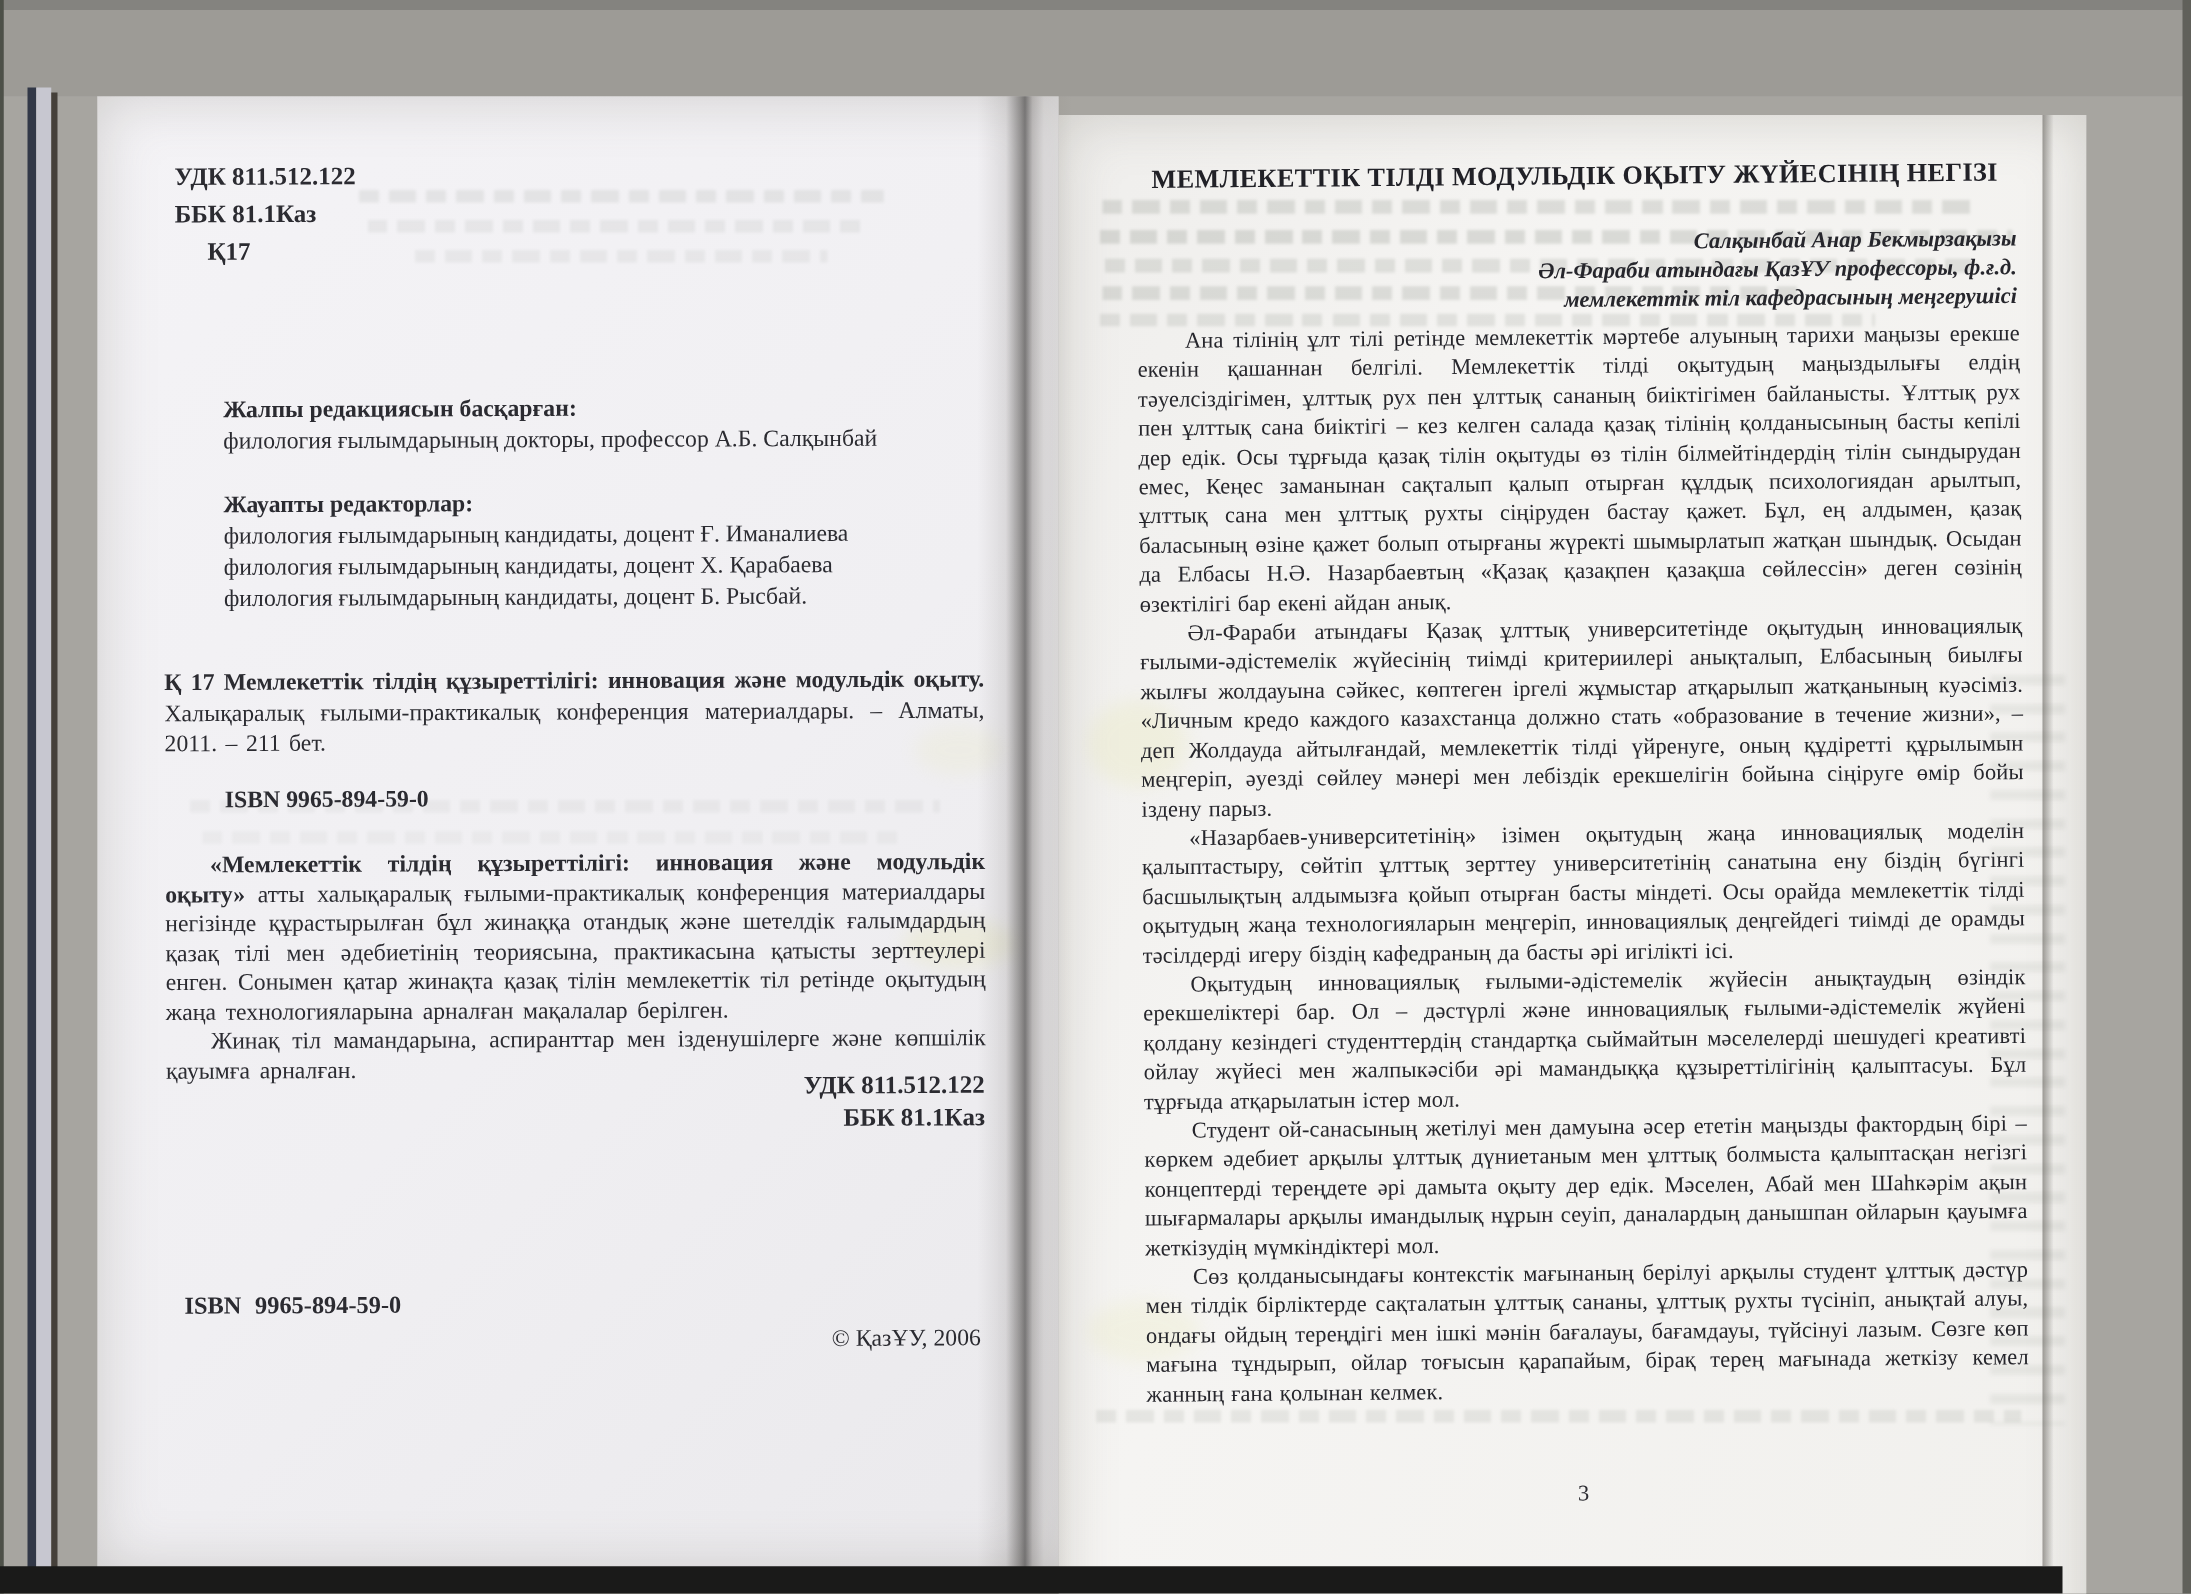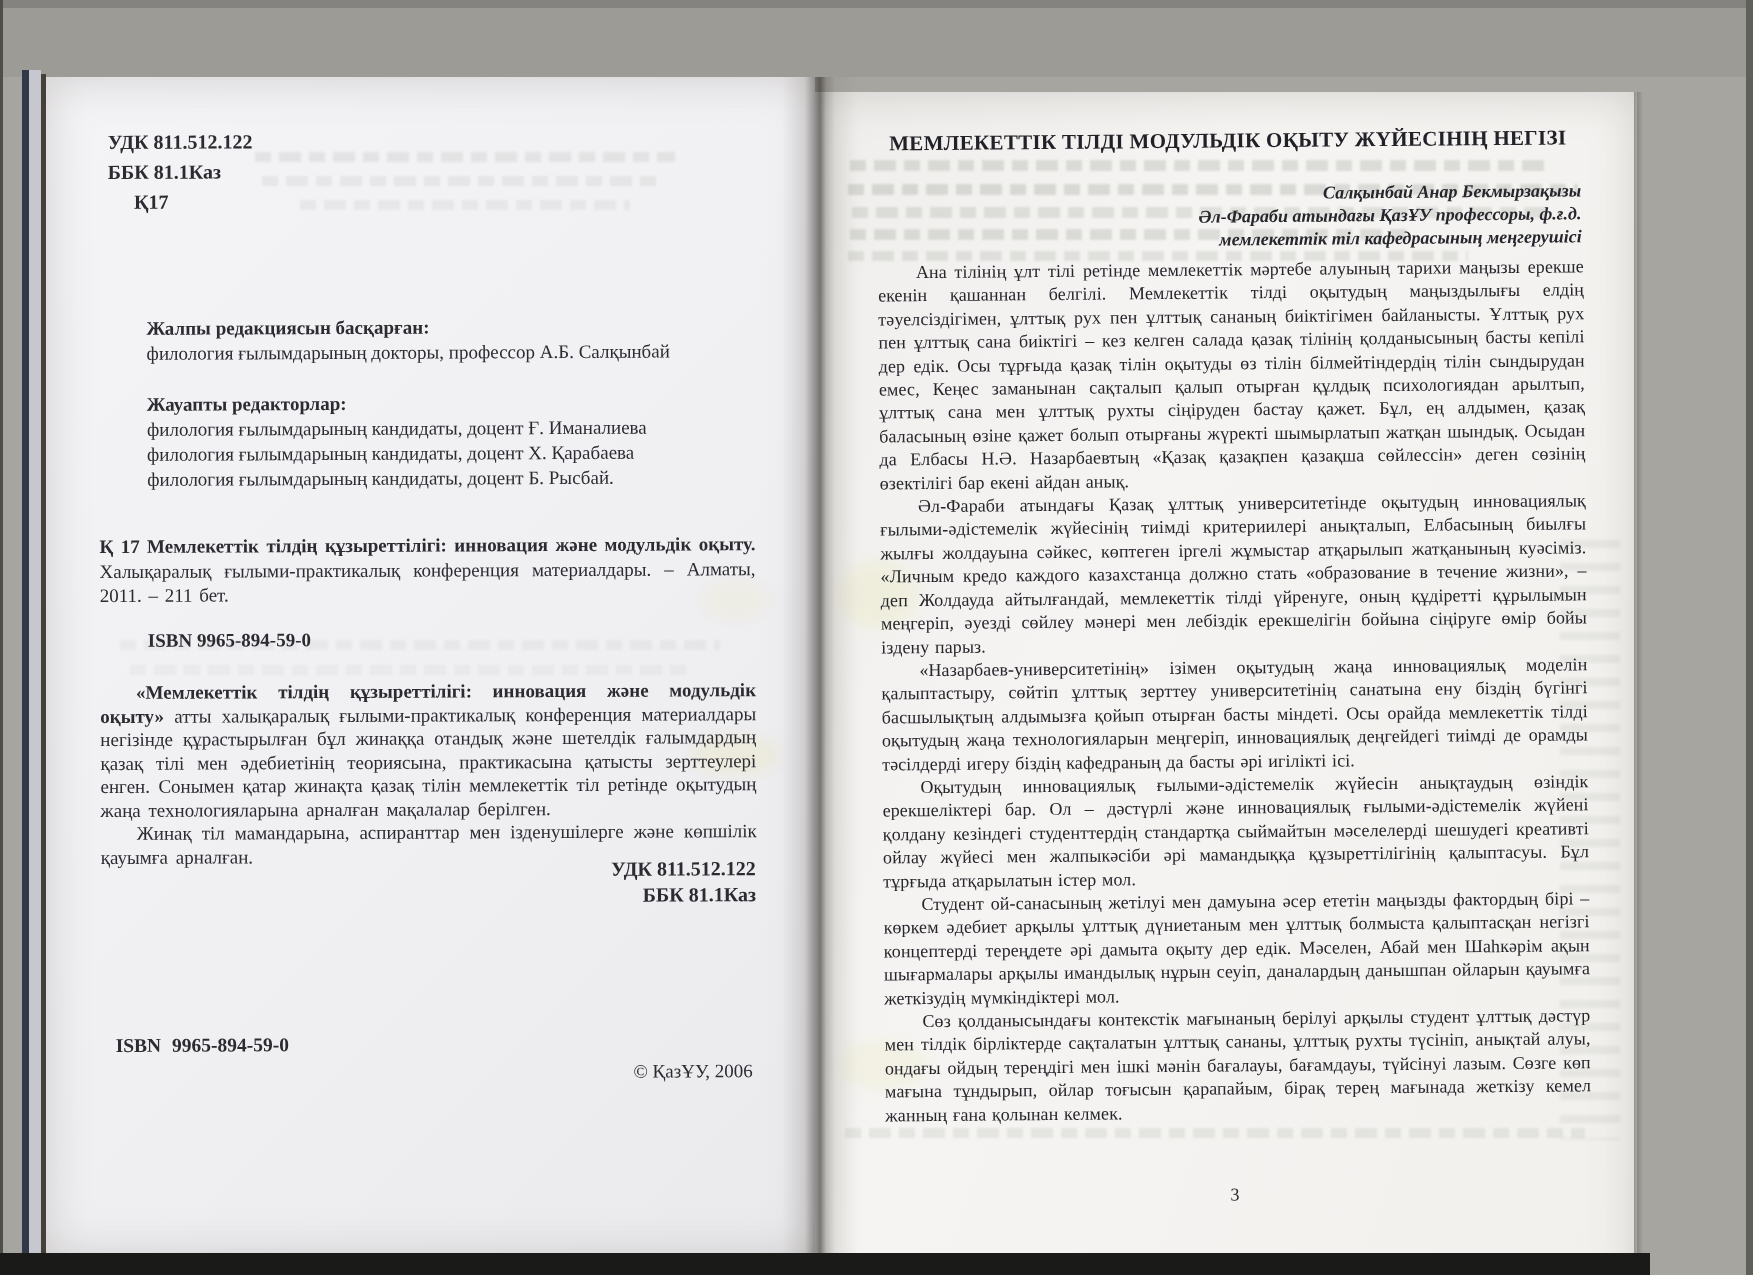--- a/index.html
+++ b/index.html
@@ -14,21 +14,21 @@
   .top-edge{position:absolute;left:0;top:0;width:100%;height:8px;background:#84837f;}
   .bottom-band{position:absolute;left:0;top:1253px;width:1650px;height:22px;background:#1a1a19;}
   .strip-l0{position:absolute;left:0;top:0;width:3px;height:1275px;background:#4d5048;}
   .strip-l1{position:absolute;left:22px;top:70px;width:7px;height:1186px;background:#323847;}
   .strip-l2{position:absolute;left:29px;top:70px;width:12px;height:1186px;background:#c7c7d0;}
   .strip-l3{position:absolute;left:41px;top:74px;width:5px;height:1182px;background:#45403a;}
   .right-line{position:absolute;left:1746px;top:0;width:7px;height:1275px;background:#60605a;}
   .right-page-edge{position:absolute;left:1634px;top:92px;width:9px;height:1161px;
     background:linear-gradient(90deg,rgba(85,82,76,.55),rgba(85,82,76,0));}
   
-  .page{position:absolute;box-shadow:inset 0 0 46px rgba(115,110,100,.28);}
+  .page{position:absolute;box-shadow:inset 0 0 46px rgba(115,110,100,.28);margin-left:32px;}
   .page-left{left:46px;top:77px;width:769px;height:1180px;
     background:linear-gradient(135deg,#f4f3f6 0%,#f0eff2 55%,#eae9ec 100%);}
   .page-right{left:815px;top:92px;width:822px;height:1268px;
     background:linear-gradient(110deg,#efeeec 0%,#f5f4f2 35%,#f1f0ed 100%);}
   .content{position:absolute;inset:0;}
   .rot-left{transform:rotate(-0.25deg);transform-origin:60px 600px;}
   .rot-right{transform:rotate(-0.5deg);transform-origin:0px 80px;}
   .bold{font-weight:bold;}
   
   .udk-block{position:absolute;left:64px;top:50px;font-size:20px;font-weight:bold;line-height:30px;}

